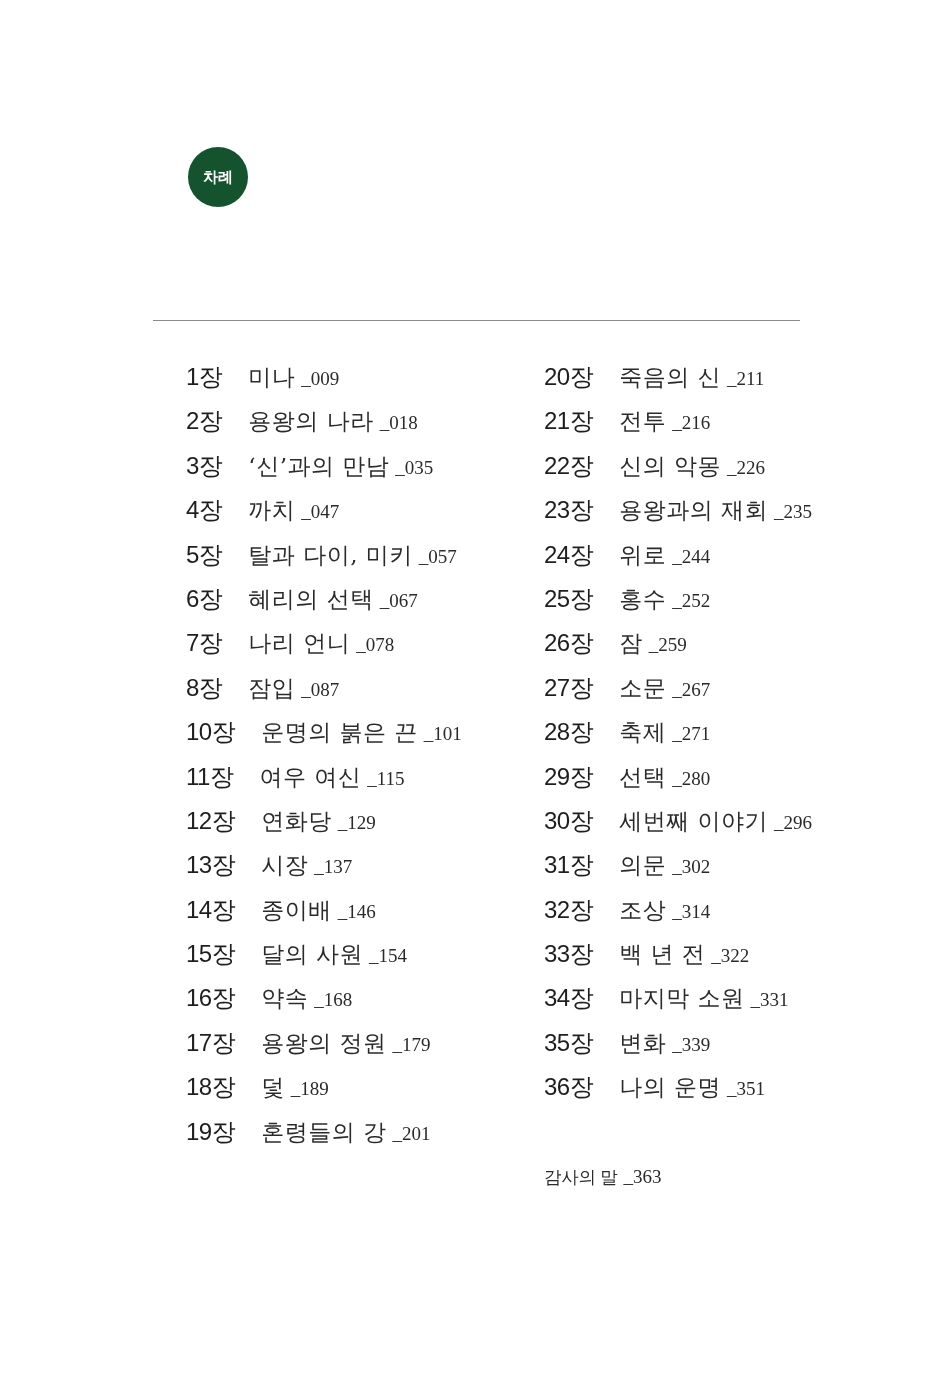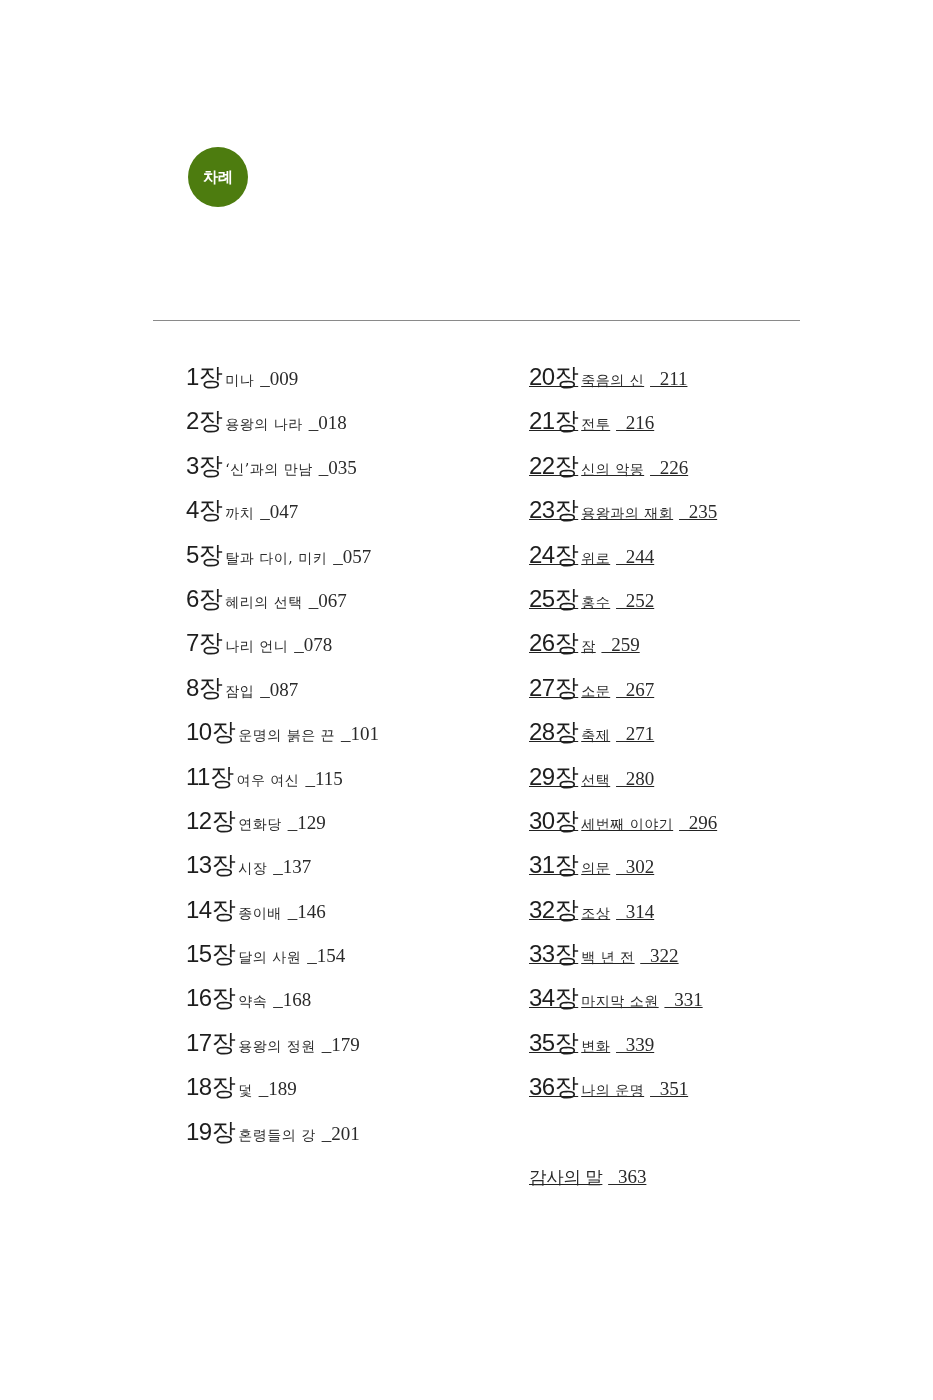--- a/index.html
+++ b/index.html
@@ -15,21 +15,21 @@
       font-family: "DejaVu Sans", "Liberation Sans", sans-serif;
       color: #222222;
     }
     .badge {
       position: absolute;
       left: 188px;
       top: 147px;
       width: 60px;
       height: 60px;
       border-radius: 50%;
-      background: #4d7c0f;
+      background: #14532d;
       color: #ffffff;
       display: flex;
       align-items: center;
       justify-content: center;
       font-size: 15px;
       font-weight: bold;
       letter-spacing: 0px;
     }
     .divider {
       position: absolute;
@@ -37,38 +37,38 @@
       top: 320px;
       width: 647px;
       height: 0;
       border-top: 1px solid #8a8a8a;
     }
     .col {
       position: absolute;
       top: 358px;
     }
     .col.left { left: 186px; }
-    .col.right { left: 529px; text-decoration: underline; }
+    .col.right { left: 544px; }
     .entry {
       height: 44.4px;
       line-height: 38px;
       white-space: nowrap;
       font-size: 19px;
     }
     .chap {
       font-family: "Liberation Sans", "DejaVu Sans", sans-serif;
       font-size: 24px;
       color: #1e1e1e;
       letter-spacing: -0.5px;
     }
     .title {
       font-family: "DejaVu Serif", "Liberation Serif", serif;
-      font-size: 14px;
+      font-size: 23px;
       color: #2a2a2a;
-      margin-left: 3px;
+      margin-left: 26px;
       letter-spacing: 0.5px;
     }
     .page {
       font-family: "Liberation Serif", "DejaVu Serif", serif;
       font-size: 19px;
       color: #2a2a2a;
       margin-left: 6px;
       margin-top: 40px;
     }
     .gap { height: 44.4px; }

